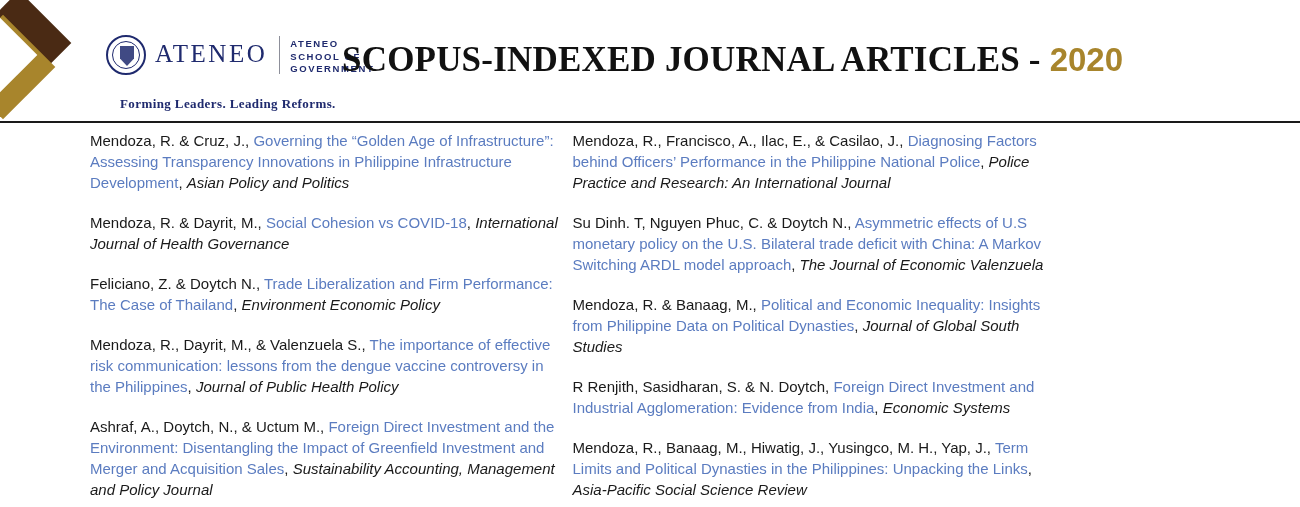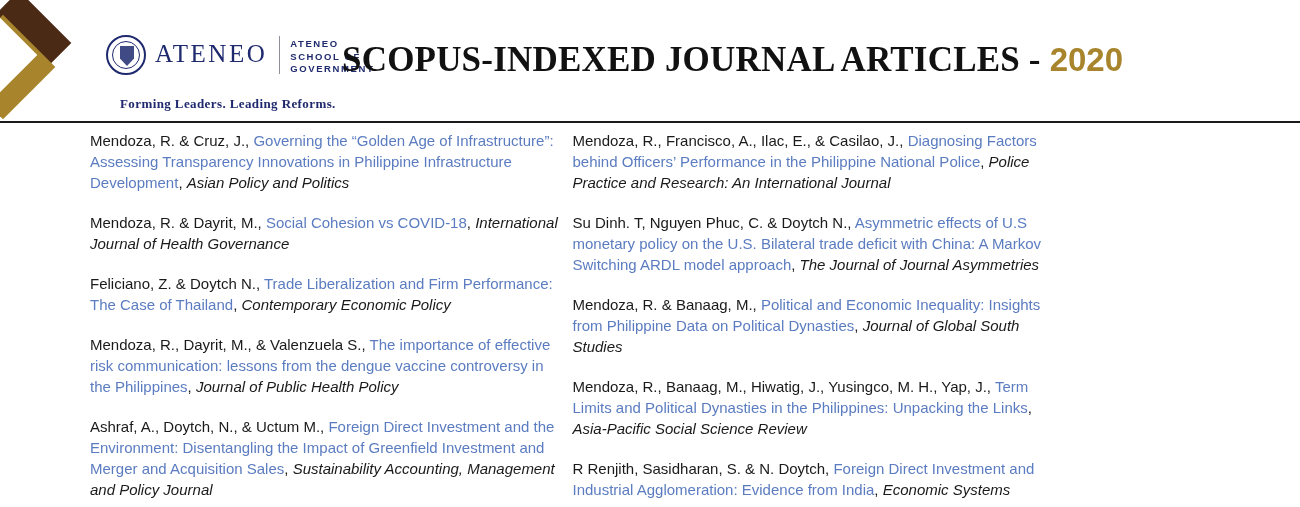--- a/index.html
+++ b/index.html
@@ -221,49 +221,49 @@
 
     <div class="entry">
       <span class="authors">Mendoza, R. &amp; Cruz, J., </span><span class="atitle">Governing the “Golden Age of Infrastructure”: Assessing Transparency Innovations in Philippine Infrastructure Development</span><span>, </span><span class="journal">Asian Policy and Politics</span>
     </div>
 
     <div class="entry">
       <span class="authors">Mendoza, R. &amp; Dayrit, M., </span><span class="atitle">Social Cohesion vs COVID-18</span><span>, </span><span class="journal">International Journal of Health Governance</span>
     </div>
 
     <div class="entry">
-      <span class="authors">Feliciano, Z. &amp; Doytch N., </span><span class="atitle">Trade Liberalization and Firm Performance: The Case of Thailand</span><span>, </span><span class="journal">Contemporary Economic Policy</span>
+      <span class="authors">Feliciano, Z. &amp; Doytch N., </span><span class="atitle">Trade Liberalization and Firm Performance: The Case of Thailand</span><span>, </span><span class="journal">Environment Economic Policy</span>
     </div>
 
     <div class="entry">
       <span class="authors">Mendoza, R., Dayrit, M., &amp; Valenzuela S., </span><span class="atitle">The importance of effective risk communication: lessons from the dengue vaccine controversy in the Philippines</span><span>, </span><span class="journal">Journal of Public Health Policy</span>
     </div>
 
     <div class="entry">
       <span class="authors">Ashraf, A., Doytch, N., &amp; Uctum M., </span><span class="atitle">Foreign Direct Investment and the Environment: Disentangling the Impact of Greenfield Investment and Merger and Acquisition Sales</span><span>, </span><span class="journal">Sustainability Accounting, Management and Policy Journal</span>
     </div>
 
   </div>
 
   <div class="col right">
 
     <div class="entry">
       <span class="authors">Mendoza, R., Francisco, A., Ilac, E., &amp; Casilao, J., </span><span class="atitle">Diagnosing Factors behind Officers’ Performance in the Philippine National Police</span><span>, </span><span class="journal">Police Practice and Research: An International Journal</span>
     </div>
 
     <div class="entry">
-      <span class="authors">Su Dinh. T, Nguyen Phuc, C. &amp; Doytch N., </span><span class="atitle">Asymmetric effects of U.S monetary policy on the U.S. Bilateral trade deficit with China: A Markov Switching ARDL model approach</span><span>, </span><span class="journal">The Journal of Journal Asymmetries</span>
+      <span class="authors">Su Dinh. T, Nguyen Phuc, C. &amp; Doytch N., </span><span class="atitle">Asymmetric effects of U.S monetary policy on the U.S. Bilateral trade deficit with China: A Markov Switching ARDL model approach</span><span>, </span><span class="journal">The Journal of Economic Valenzuela</span>
     </div>
 
     <div class="entry">
       <span class="authors">Mendoza, R. &amp; Banaag, M., </span><span class="atitle">Political and Economic Inequality: Insights from Philippine Data on Political Dynasties</span><span>, </span><span class="journal">Journal of Global South Studies</span>
     </div>
 
     <div class="entry">
+      <span class="authors">R Renjith, Sasidharan, S. &amp; N. Doytch, </span><span class="atitle">Foreign Direct Investment and Industrial Agglomeration: Evidence from India</span><span>, </span><span class="journal">Economic Systems</span>
+    </div>
+
+    <div class="entry">
       <span class="authors">Mendoza, R., Banaag, M., Hiwatig, J., Yusingco, M. H., Yap, J., </span><span class="atitle">Term Limits and Political Dynasties in the Philippines: Unpacking the Links</span><span>, </span><span class="journal">Asia-Pacific Social Science Review</span>
     </div>
 
-    <div class="entry">
-      <span class="authors">R Renjith, Sasidharan, S. &amp; N. Doytch, </span><span class="atitle">Foreign Direct Investment and Industrial Agglomeration: Evidence from India</span><span>, </span><span class="journal">Economic Systems</span>
-    </div>
-
   </div>
 </div>
 
 </body></html>

